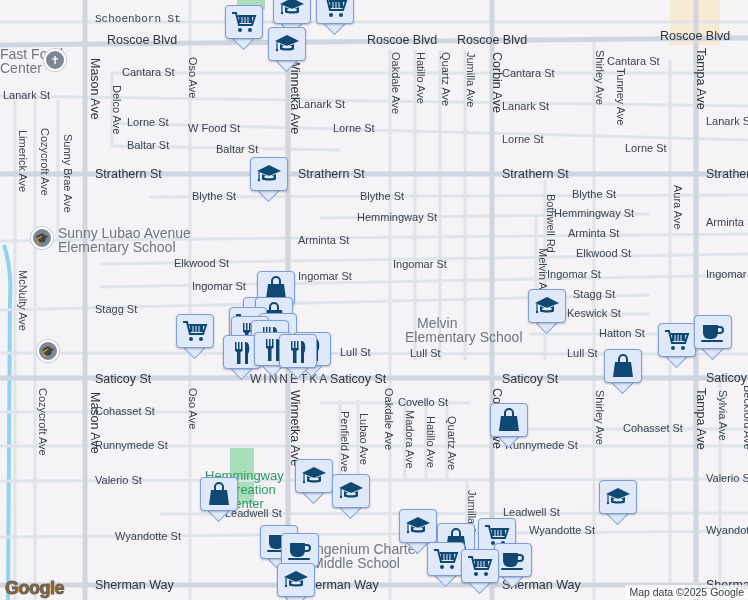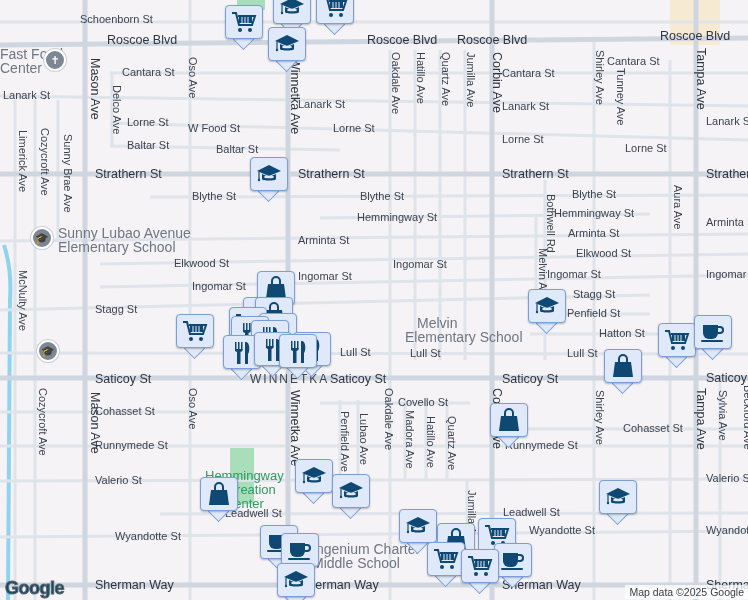--- a/index.html
+++ b/index.html
@@ -10,21 +10,21 @@
   .lbl.major { font-size:12.5px; color:#2f3540; }
   .lbl.v { transform-origin:0 0; transform:rotate(90deg); }
   .lbl.poi { color:#6f7683; font-size:14px; line-height:14px; }
   .lbl.park { color:#2f9a63; font-size:13px; line-height:14px; }
   .lbl.area { letter-spacing:2px; font-size:12px; color:#3c4350; }
   .marker { position:absolute; width:38px; height:44px; cursor:pointer; }
   .marker .box { position:absolute; left:0; top:0; width:36px; height:32px; background:#dfe9fa; border:1px solid #7b9ed8; border-radius:4px; display:flex; align-items:center; justify-content:center; box-shadow:0 1px 2px rgba(0,0,0,0.25); }
   .marker .tip { position:absolute; left:11px; top:27px; width:14px; height:14px; background:#dfe9fa; border-right:1px solid #7b9ed8; border-bottom:1px solid #7b9ed8; transform:rotate(45deg); }
   .marker svg { width:26px; height:24px; }
   .poi-pin { position:absolute; width:18px; height:18px; border-radius:50%; background:#7d8793; border:2px solid #fff; box-shadow:0 0 0 1px #c9ced6; display:flex; align-items:center; justify-content:center; color:#fff; font-size:11px; }
-  .google-logo { position:absolute; left:5px; top:578px; font-size:18px; font-weight:bold; color:#0c4a6e; -webkit-text-stroke:1px #5f6368; letter-spacing:-0.5px; }
+  .google-logo { position:absolute; left:5px; top:578px; font-size:18px; font-weight:bold; color:#a16207; -webkit-text-stroke:1px #5f6368; letter-spacing:-0.5px; }
   .attrib { position:absolute; right:0; top:585px; background:rgba(255,255,255,0.75); color:#3c4043; font-size:10.5px; padding:1px 4px; }
 </style>
 </head>
 <body>
 
 <div id="map">
   <svg class="roads" width="748" height="600">
 
     <rect x="230" y="448" width="24" height="56" fill="#a8dfba"></rect>
     <rect x="237" y="0" width="28" height="10" fill="#a8dfba"></rect>
@@ -83,21 +83,21 @@
       <line x1="0" y1="378" x2="748" y2="378"></line>
       <line x1="0" y1="585" x2="748" y2="585"></line>
       <line x1="85" y1="0" x2="85" y2="600"></line>
       <line x1="288" y1="0" x2="288" y2="600"></line>
       <line x1="492" y1="0" x2="492" y2="600"></line>
       <line x1="696" y1="0" x2="696" y2="600"></line>
     </g>
   </svg>
 
   <div id="h-labels">
-      <div class="lbl" style="left: 80px; top: 14px;">Schoenborn St</div>
+      <div class="lbl" style="left: 95px; top: 14px; font-family: Liberation Mono, monospace;">Schoenborn St</div>
       <div class="lbl major" style="left: 107px; top: 34px;">Roscoe Blvd</div>
       <div class="lbl major" style="left: 367px; top: 34px;">Roscoe Blvd</div>
       <div class="lbl major" style="left: 457px; top: 34px;">Roscoe Blvd</div>
       <div class="lbl major" style="left: 660px; top: 30px;">Roscoe Blvd</div>
       <div class="lbl" style="left: 122px; top: 67px;">Cantara St</div>
       <div class="lbl" style="left: 502px; top: 68px;">Cantara St</div>
       <div class="lbl" style="left: 607px; top: 56px;">Cantara St</div>
       <div class="lbl" style="left: 3px; top: 90px;">Lanark St</div>
       <div class="lbl" style="left: 298px; top: 99px;">Lanark St</div>
       <div class="lbl" style="left: 502px; top: 101px;">Lanark St</div>
@@ -123,21 +123,21 @@
       <div class="lbl" style="left: 706px; top: 217px;">Arminta St</div>
       <div class="lbl" style="left: 174px; top: 258px;">Elkwood St</div>
       <div class="lbl" style="left: 576px; top: 248px;">Elkwood St</div>
       <div class="lbl" style="left: 192px; top: 281px;">Ingomar St</div>
       <div class="lbl" style="left: 298px; top: 271px;">Ingomar St</div>
       <div class="lbl" style="left: 393px; top: 259px;">Ingomar St</div>
       <div class="lbl" style="left: 547px; top: 269px;">Ingomar St</div>
       <div class="lbl" style="left: 706px; top: 269px;">Ingomar St</div>
       <div class="lbl" style="left: 95px; top: 304px;">Stagg St</div>
       <div class="lbl" style="left: 573px; top: 289px;">Stagg St</div>
-      <div class="lbl" style="left: 567px; top: 308px;">Penfield St</div>
+      <div class="lbl" style="left: 567px; top: 308px;">Keswick St</div>
       <div class="lbl" style="left: 599px; top: 328px;">Hatton St</div>
       <div class="lbl" style="left: 340px; top: 347px;">Lull St</div>
       <div class="lbl" style="left: 410px; top: 348px;">Lull St</div>
       <div class="lbl" style="left: 567px; top: 348px;">Lull St</div>
       <div class="lbl major" style="left: 95px; top: 373px;">Saticoy St</div>
       <div class="lbl major" style="left: 330px; top: 373px;">Saticoy St</div>
       <div class="lbl major" style="left: 502px; top: 373px;">Saticoy St</div>
       <div class="lbl major" style="left: 706px; top: 372px;">Saticoy St</div>
       <div class="lbl" style="left: 398px; top: 397px;">Covello St</div>
       <div class="lbl" style="left: 95px; top: 406px;">Cohasset St</div>

